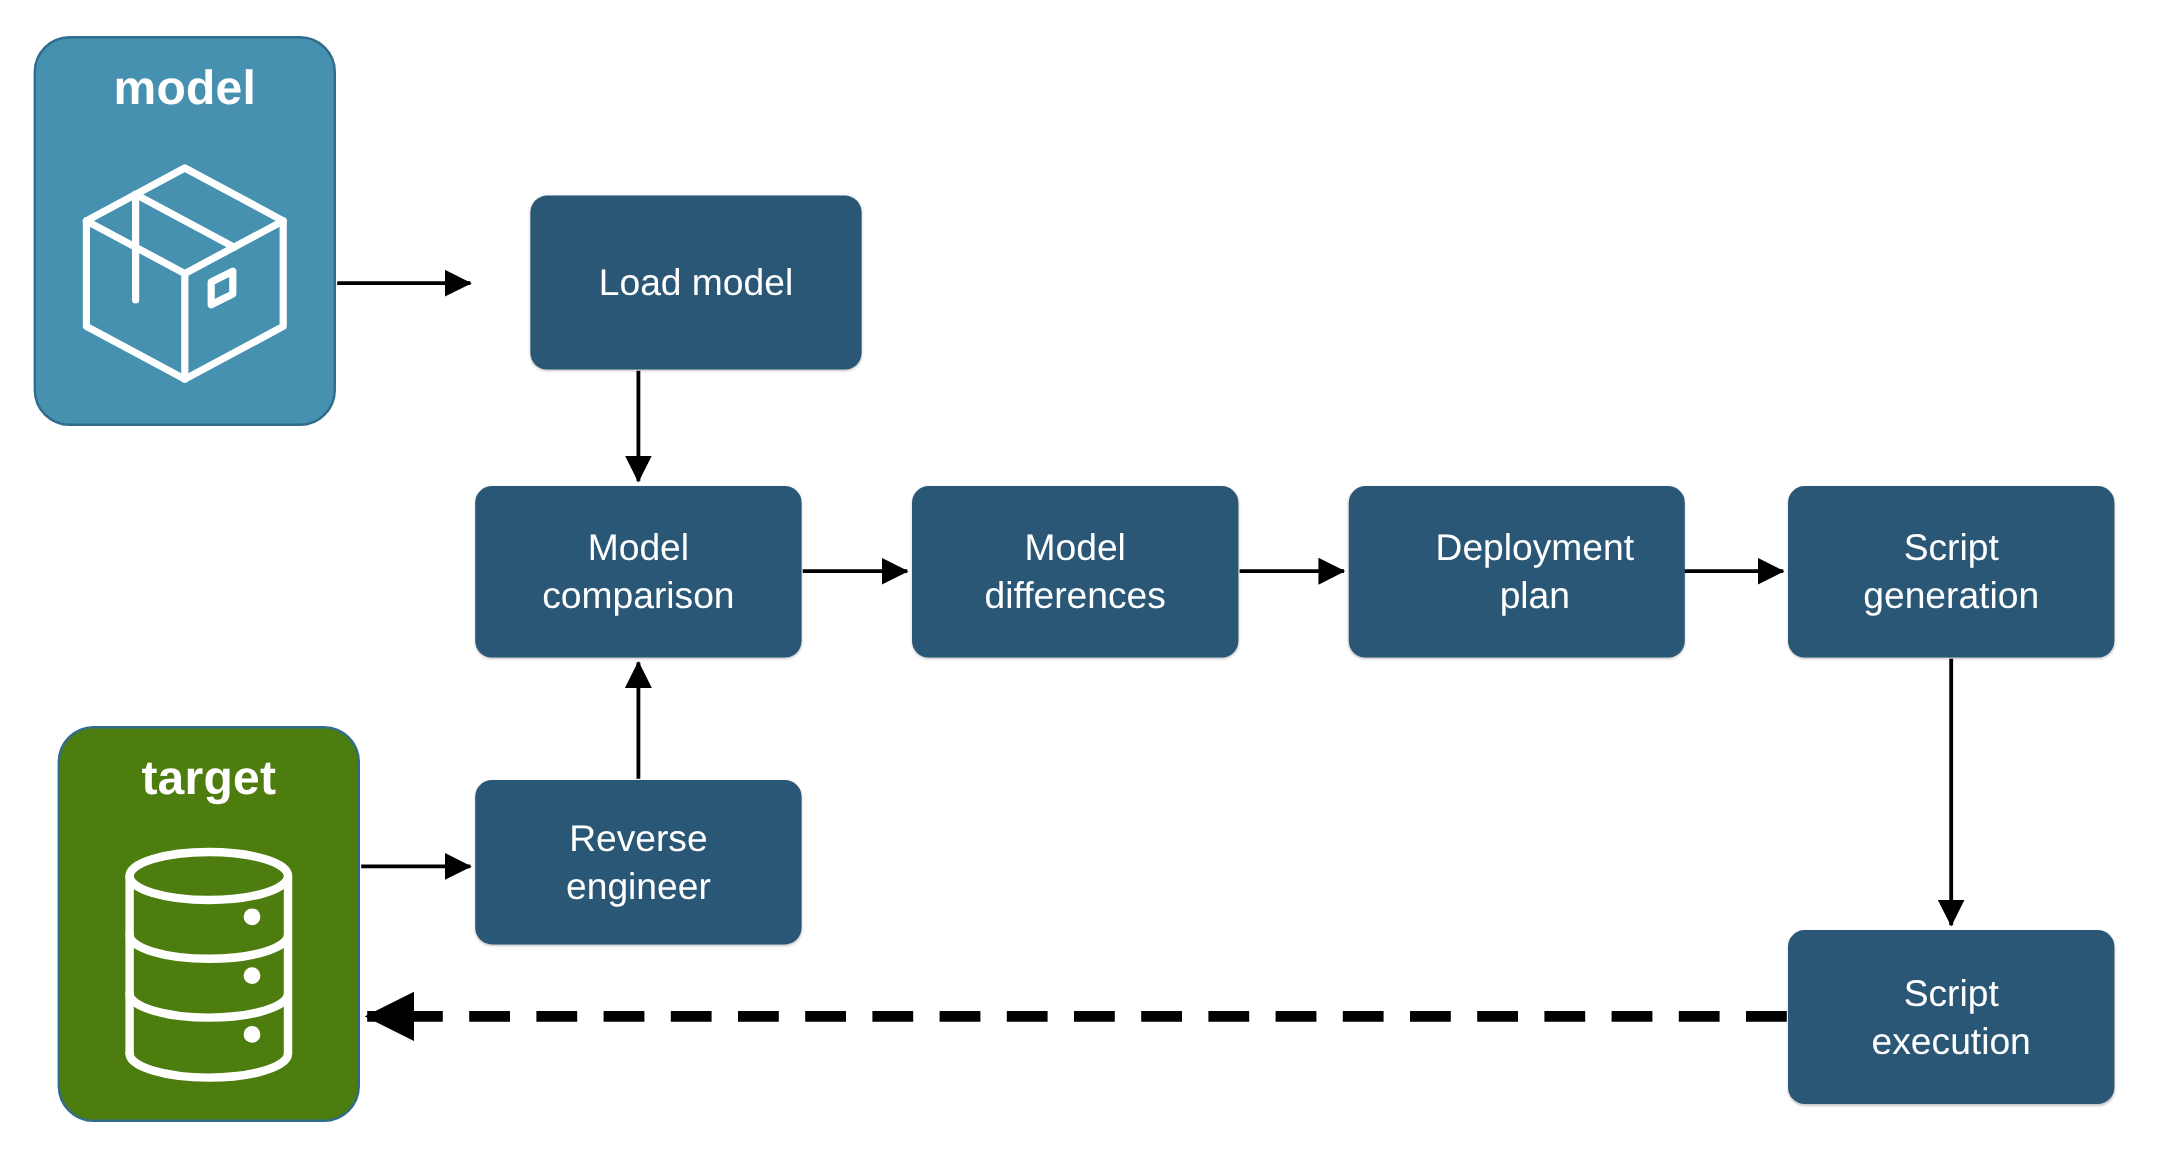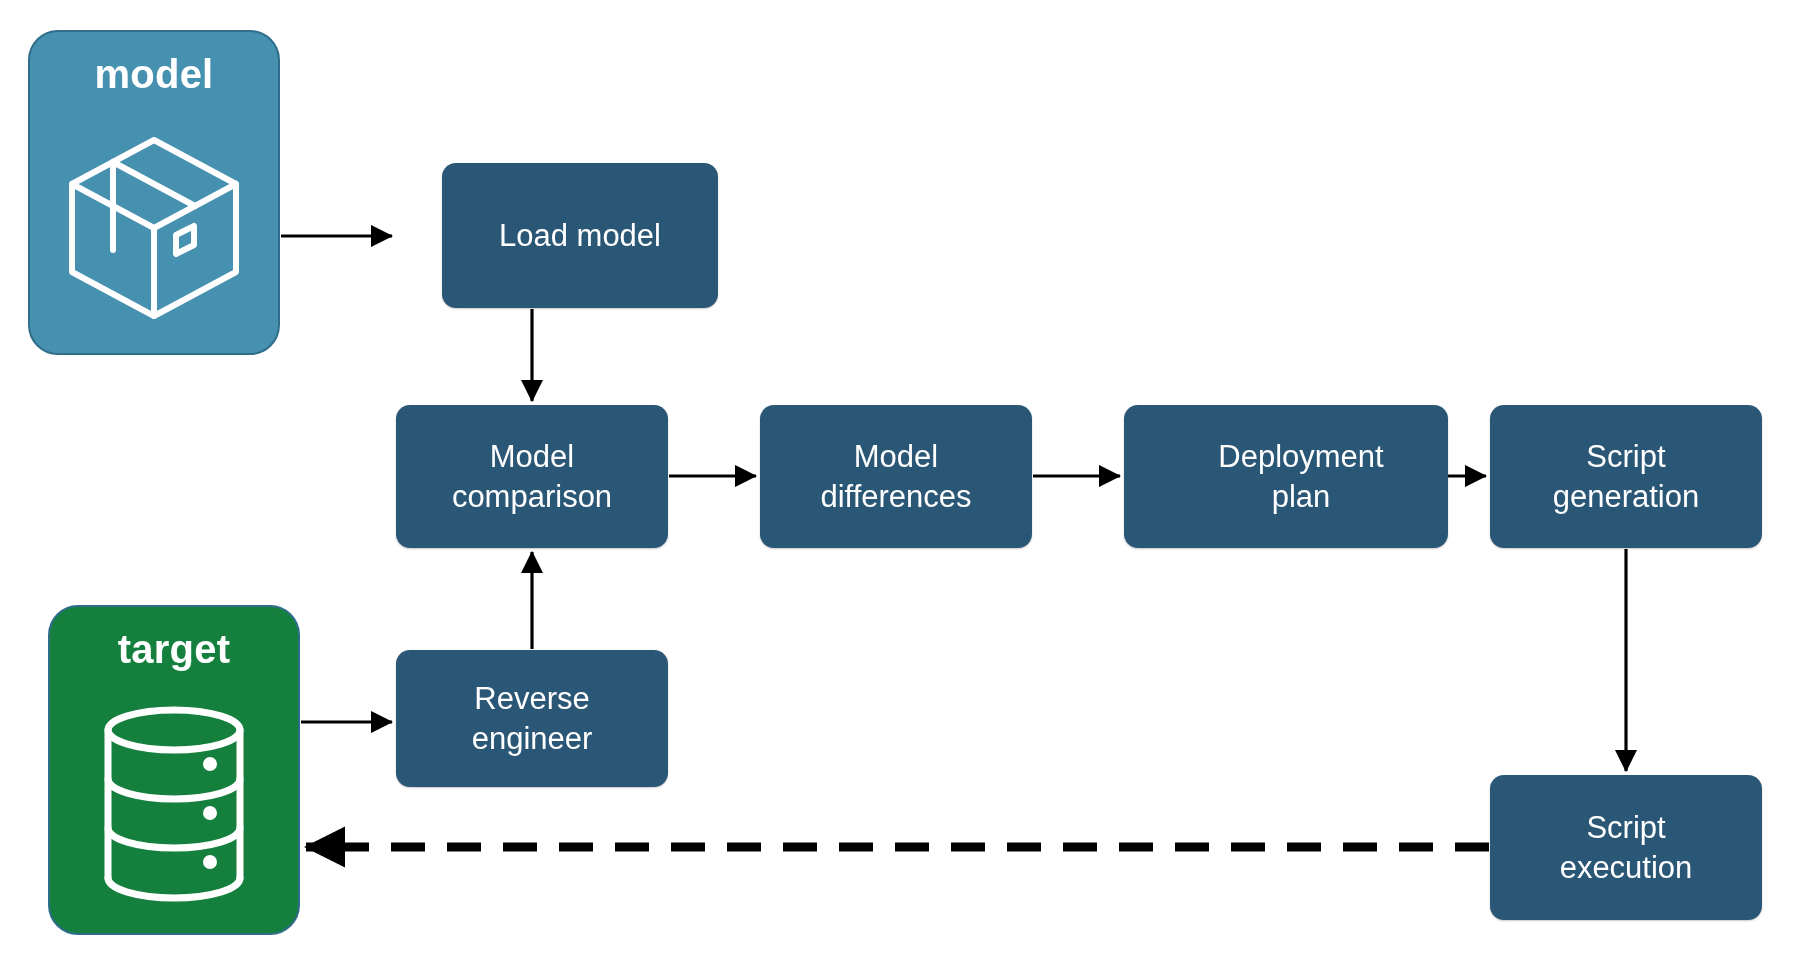--- a/index.html
+++ b/index.html
@@ -128,21 +128,21 @@
 
           <path d="M 49 30 L 131 74"></path>
           <path d="M 49 118 L 49 30"></path>
 
           <path d="M 112 103 L 130 94 L 130 113 L 112 122 Z"></path>
         </g>
       </svg>
     </div>
   </div>
 
-  <div class="endpoint" id="ep-target" style="left: 48px; top: 605px; width: 252px; height: 330px; background: #15803d; border-color: rgb(47, 109, 138);">
+  <div class="endpoint" id="ep-target" style="left: 48px; top: 605px; width: 252px; height: 330px; background: #4d7c0f; border-color: rgb(47, 109, 138);">
     <div class="endpoint-label">target</div>
     <div class="endpoint-icon">
       <svg width="160" height="200" viewBox="0 0 160 200" xmlns="http://www.w3.org/2000/svg">
         <g fill="none" stroke="#ffffff" stroke-width="7" stroke-linejoin="round" stroke-linecap="round">
           <ellipse cx="80" cy="26" rx="66" ry="20"></ellipse>
           <path d="M 14 26 L 14 174"></path>
           <path d="M 146 26 L 146 174"></path>
           <path d="M 14 174 A 66 20 0 0 0 146 174"></path>
           <path d="M 14 75 A 66 20 0 0 0 146 75"></path>
           <path d="M 14 124 A 66 20 0 0 0 146 124"></path>
@@ -163,21 +163,21 @@
   <div class="node" id="n-model-comparison" style="left: 396px; top: 405px; width: 272px; height: 143px; background: rgb(43, 87, 119); color: rgb(255, 255, 255);">
     <span class="node-label">Model
 comparison</span>
   </div>
 
   <div class="node" id="n-model-differences" style="left: 760px; top: 405px; width: 272px; height: 143px; background: rgb(43, 87, 119); color: rgb(255, 255, 255);">
     <span class="node-label">Model
 differences</span>
   </div>
 
-  <div class="node" id="n-deployment-plan" style="left: 1124px; top: 405px; width: 324px; height: 143px; background: rgb(43, 87, 119); color: rgb(255, 255, 255); padding-left: 40px;">
+  <div class="node" id="n-deployment-plan" style="left: 1124px; top: 405px; width: 280px; height: 143px; background: rgb(43, 87, 119); color: rgb(255, 255, 255); padding-left: 40px;">
     <span class="node-label">Deployment
 plan</span>
   </div>
 
   <div class="node" id="n-script-generation" style="left: 1490px; top: 405px; width: 272px; height: 143px; background: rgb(43, 87, 119); color: rgb(255, 255, 255);">
     <span class="node-label">Script
 generation</span>
   </div>
 
   <div class="node" id="n-script-execution" style="left: 1490px; top: 775px; width: 272px; height: 145px; background: rgb(43, 87, 119); color: rgb(255, 255, 255);">

